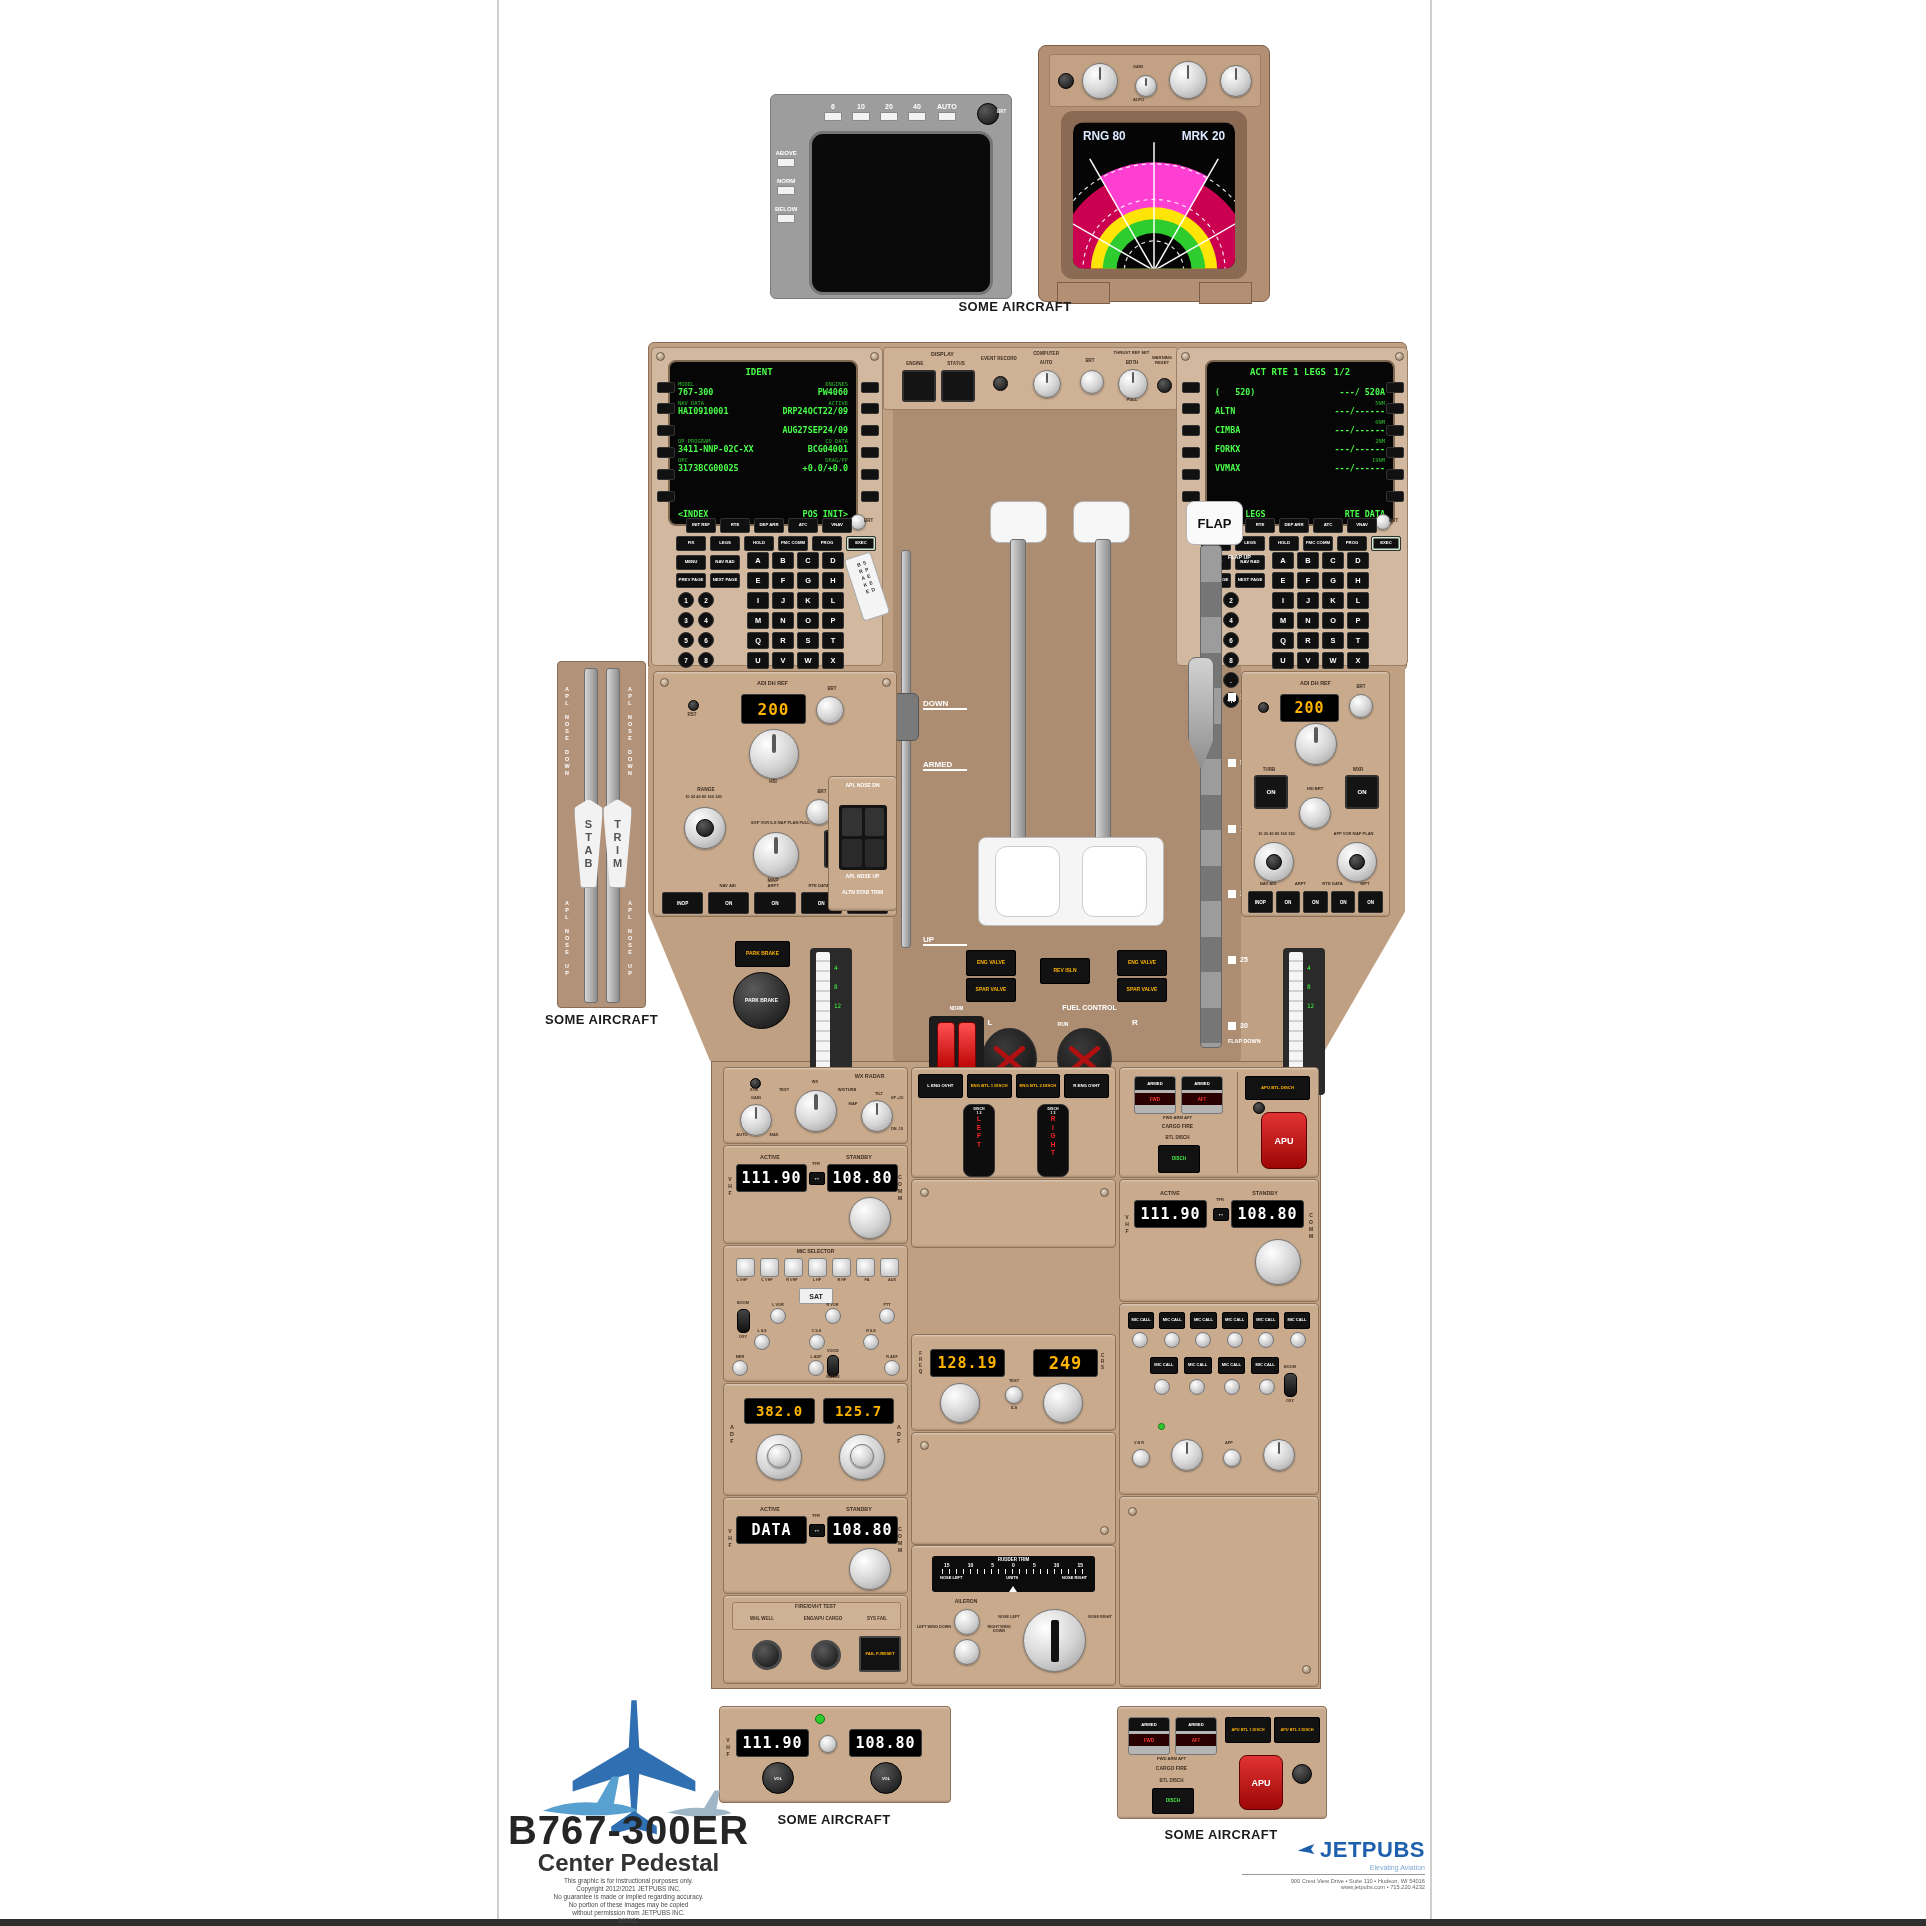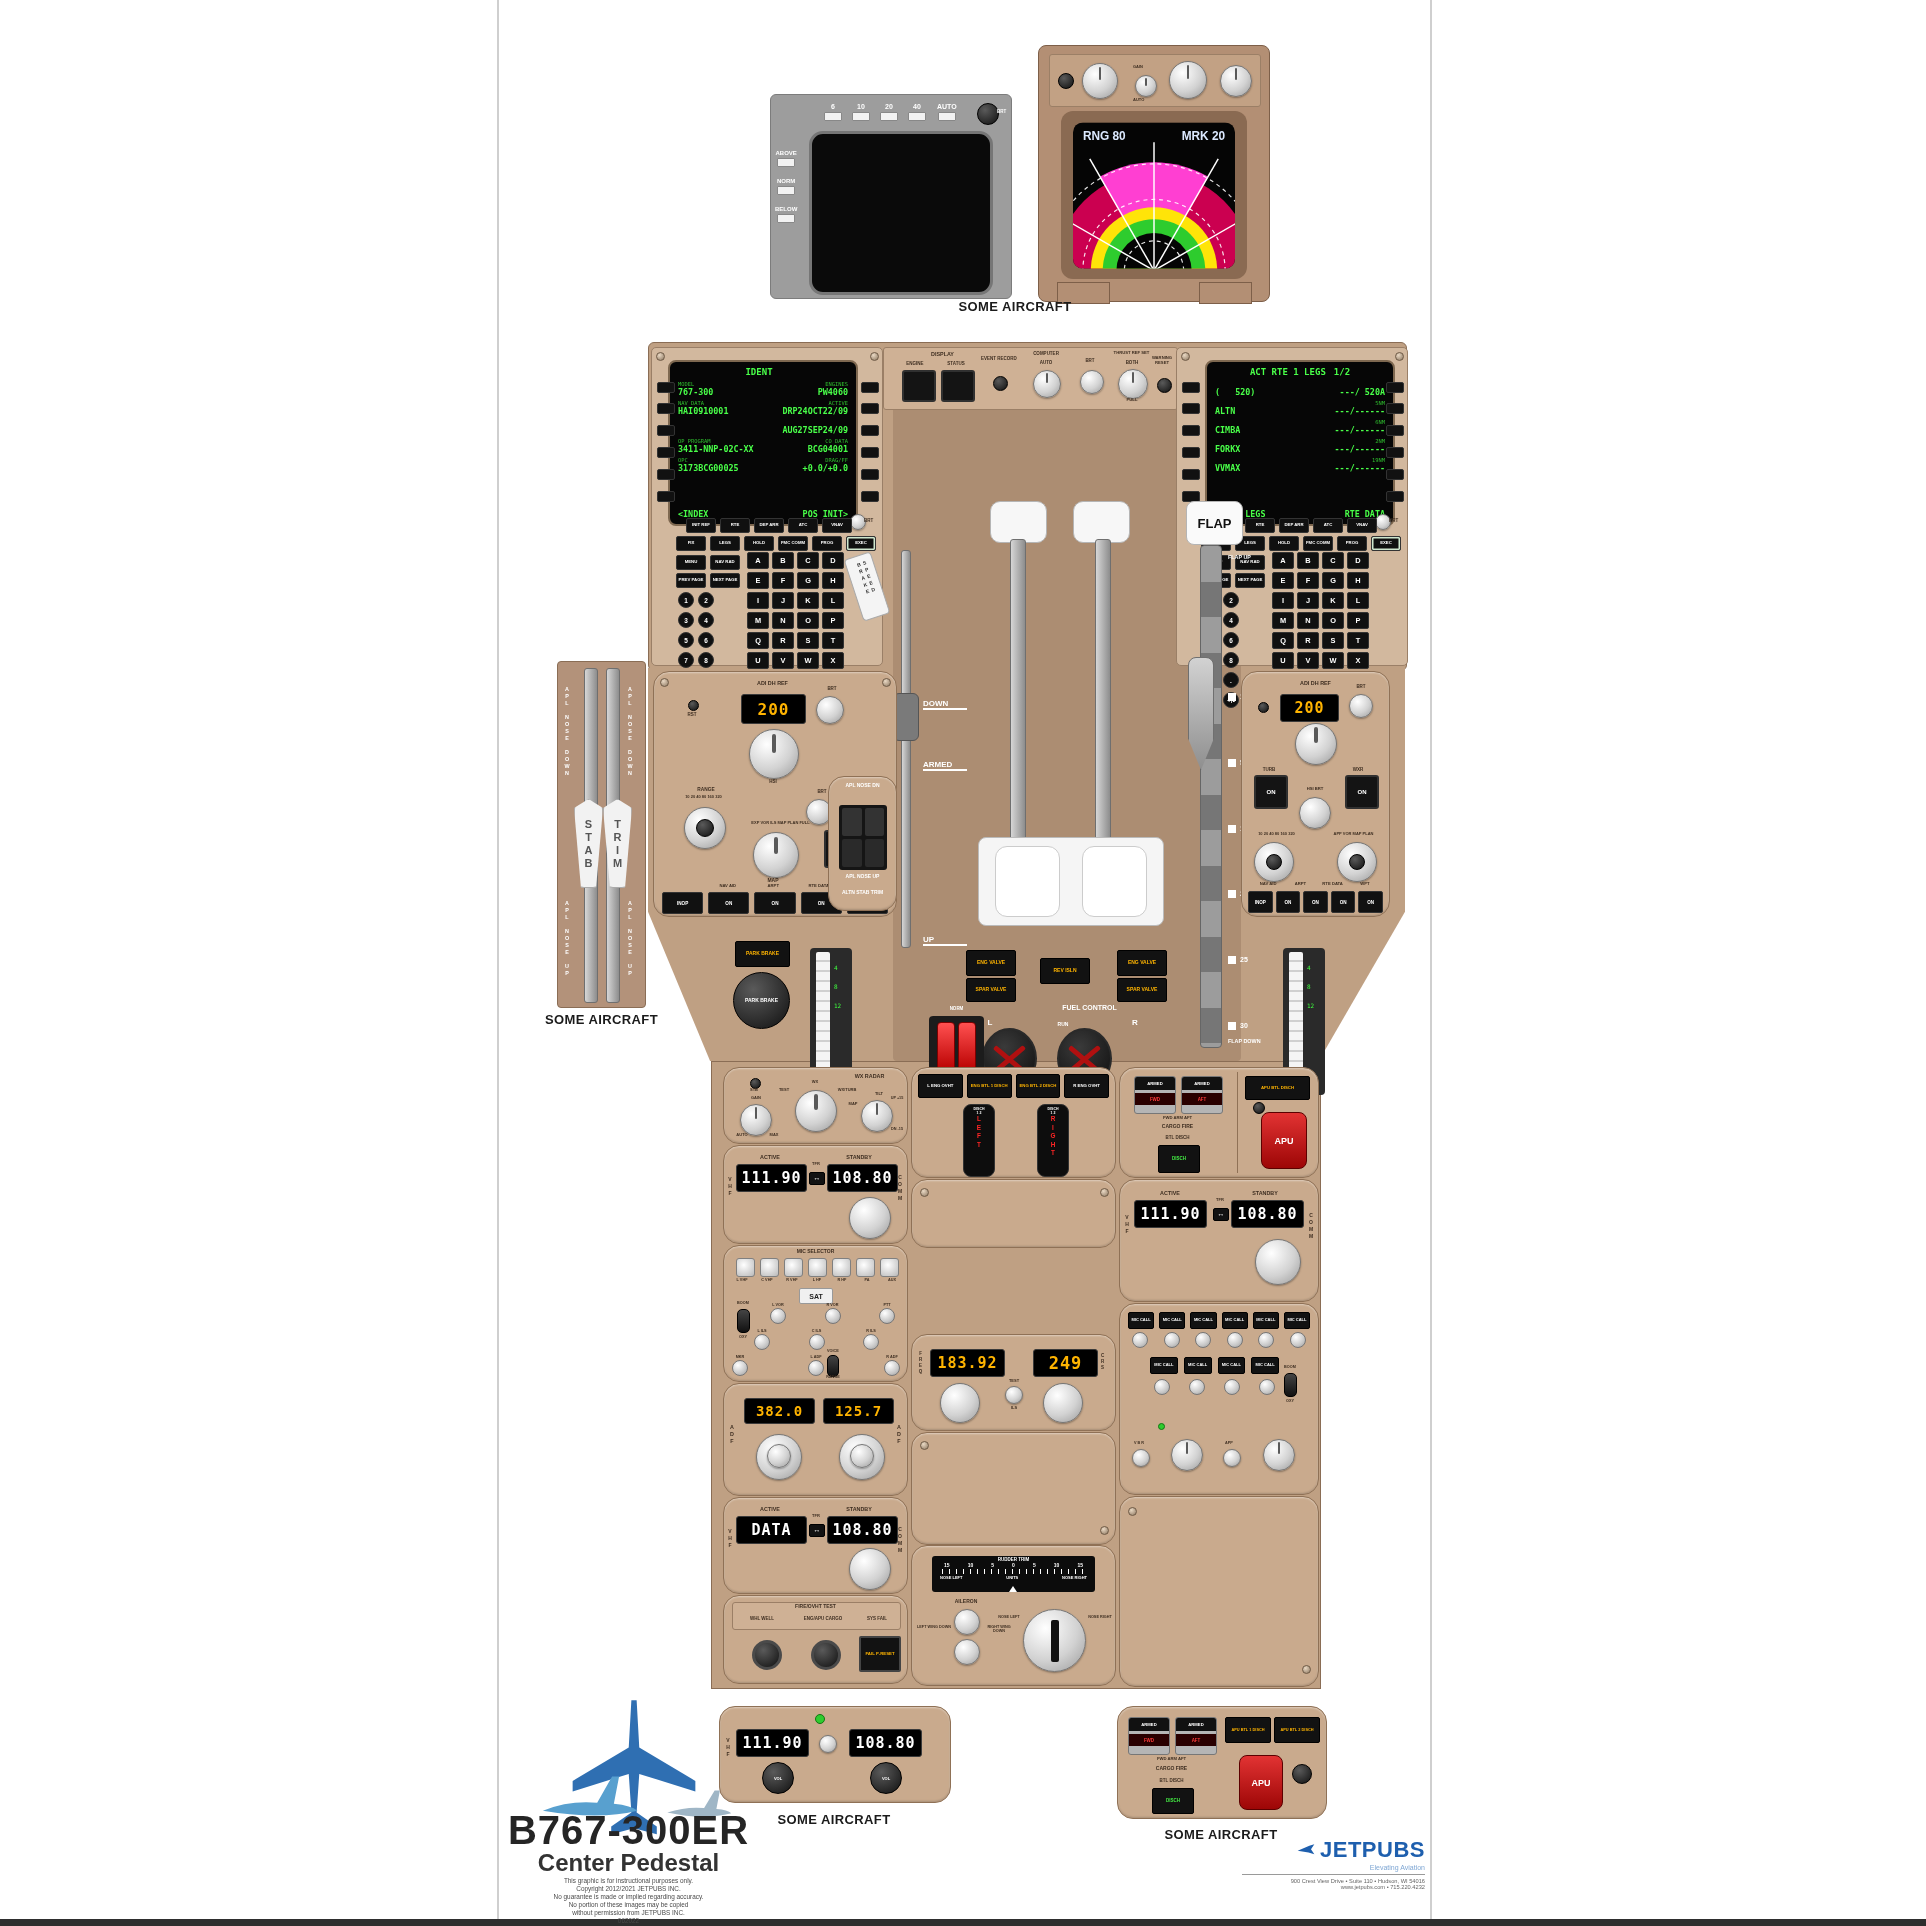--- a/index.html
+++ b/index.html
@@ -1,18 +1,18 @@
 <!DOCTYPE html>
 <html><head>
 <meta charset="utf-8">
 <style>
 html,body{margin:0;padding:0;background:#fff;font-family:"Liberation Sans",sans-serif}
 #poster{position:relative;width:1927px;height:1927px;background:#fff;overflow:hidden}
 .c{position:absolute}
-.pnl{position:absolute;background:#c9aa8d;border:1px solid #8f7156;border-radius:16px;box-shadow:inset 0 1px 2px rgba(255,255,255,.45),inset 0 -1px 2px rgba(0,0,0,.18)}
+.pnl{position:absolute;background:#c9aa8d;border:1px solid #8f7156;border-radius:4px;box-shadow:inset 0 1px 2px rgba(255,255,255,.45),inset 0 -1px 2px rgba(0,0,0,.18)}
 .sub{position:absolute;background:#cfb195;border:1px solid #9b7f66;border-radius:3px}
 .blk{position:absolute;background:#121212;color:#fff;border-radius:2px;display:flex;align-items:center;justify-content:center;text-align:center;font-weight:bold;font-size:5px;line-height:1.15;border:1px solid #000}
 .amb{color:#ffb400 !important}
 .lbl{position:absolute;color:#3e2e21;font-size:5.4px;font-weight:bold;text-align:center;white-space:nowrap;line-height:1.15}
 .lblw{color:#fff}
 .wrap{white-space:normal}
 .ro{position:absolute;background:#000;border:1px solid #3a3a3a;border-radius:3px;color:#ffb400;font-family:"DejaVu Sans Mono",monospace;font-weight:bold;display:flex;align-items:center;justify-content:center;letter-spacing:1px}
 .row{color:#fff}
 .knob{position:absolute;border-radius:50%;background:radial-gradient(circle at 35% 30%,#ffffff,#d2d2d2 55%,#9a9a9a);border:1px solid #777;box-shadow:0 1px 2px rgba(0,0,0,.35)}
 .knob:after{content:"";position:absolute;left:46%;top:8%;width:8%;height:40%;background:#5a5a5a;border-radius:2px}
@@ -790,21 +790,21 @@
   </div>
 
   <div class="pnl" style="left:911px;top:1179px;width:203px;height:67px">
     <div class="screw" style="left:8px;top:8px"></div>
     <div class="screw" style="left:188px;top:8px"></div>
   </div>
 
 
   <div class="pnl" style="left:911px;top:1334px;width:203px;height:95px">
     <span class="vtx" style="left:6px;top:16px;font-size:4.5px;color:#3e2e21">FREQ</span>
-    <div class="ro" style="left:18px;top:14px;width:73px;height:26px;font-size:15px">183.92</div>
+    <div class="ro" style="left:18px;top:14px;width:73px;height:26px;font-size:15px">128.19</div>
     <div class="ro" style="left:121px;top:14px;width:63px;height:26px;font-size:17px">249</div>
     <span class="vtx" style="left:188px;top:18px;font-size:4.5px;color:#3e2e21">CRS</span>
     <div class="knob nl" style="left:28px;top:48px;width:38px;height:38px"></div>
     <div class="knob nl" style="left:131px;top:48px;width:38px;height:38px"></div>
     <div class="lbl" style="left:91px;top:44px;width:22px;font-size:4px">TEST</div>
     <div class="knob nl" style="left:93px;top:51px;width:16px;height:16px"></div>
     <div class="lbl" style="left:91px;top:71px;width:22px;font-size:4px">ILS</div>
   </div>
 
   <div class="pnl" style="left:911px;top:1432px;width:203px;height:111px">

